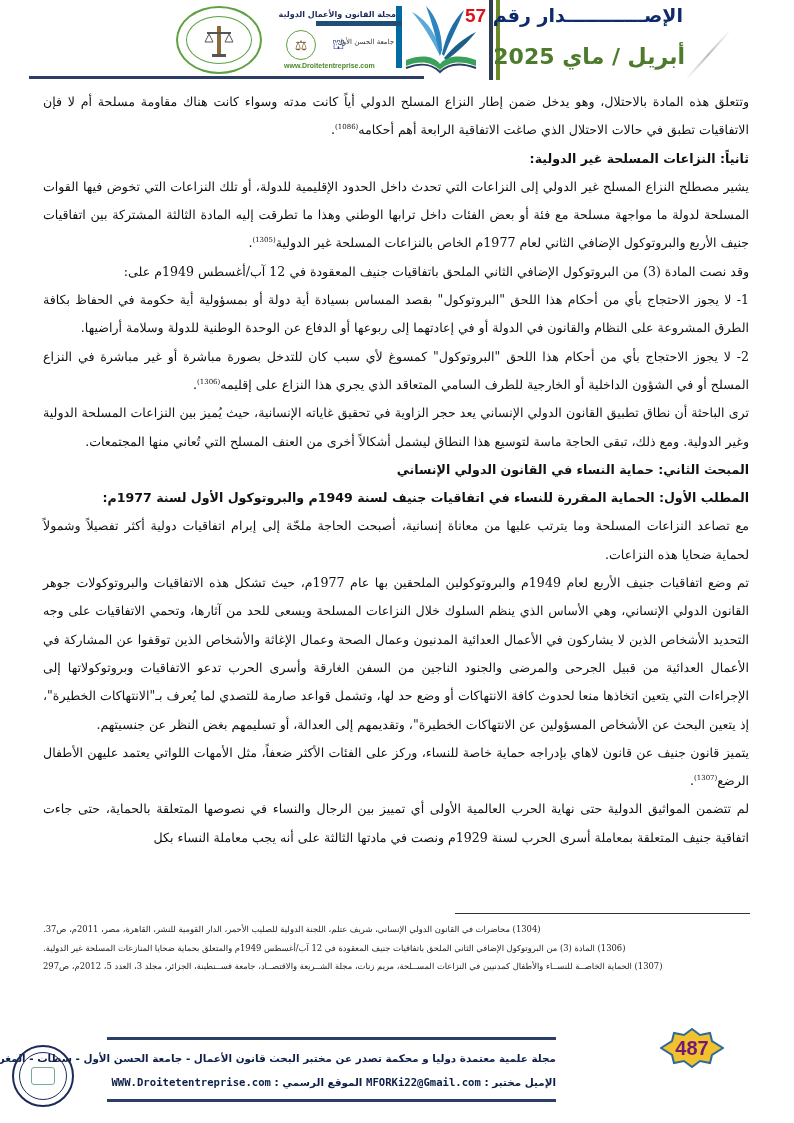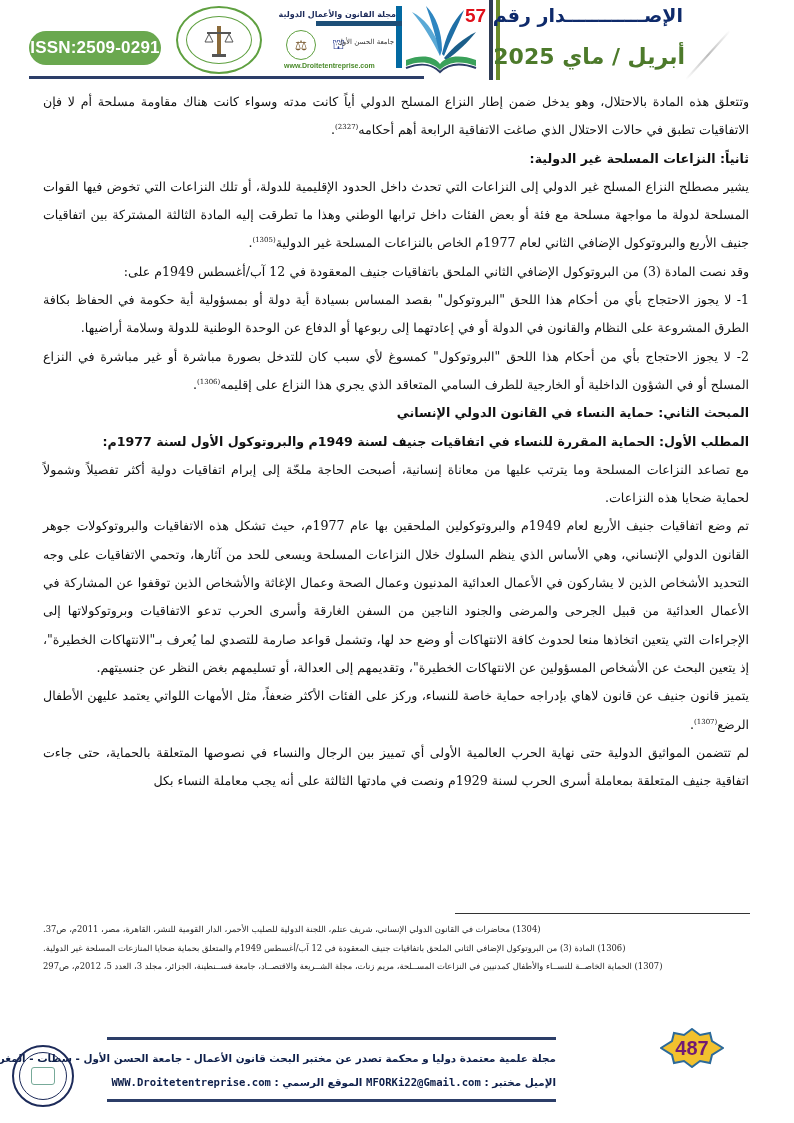--- a/index.html
+++ b/index.html
@@ -83,21 +83,20 @@
   .stamp {
     position: absolute; left: 12px; top: 1045px; width: 62px; height: 62px; border: 2px solid #1d2b5a; border-radius: 50%;
   }
   .stamp::before { content: ""; position: absolute; inset: 5px; border: 1px solid #1d2b5a; border-radius: 50%; }
   .stamp-inner { position: absolute; left: 17px; top: 20px; width: 24px; height: 18px; border: 1px solid #7a9; border-radius: 3px; }
 </style>
 </head>
 <body>
 
 <div class="header">
-  <div class="issn-badge">ISSN:2509-0291</div>
 
   <div class="seal-lab">
     <svg width="40" height="40" viewBox="0 0 40 40">
       <rect x="18" y="6" width="4" height="28" fill="#8a6a3a"></rect>
       <rect x="8" y="12" width="24" height="2" fill="#555"></rect>
       <path d="M6 22 L10 14 L14 22 Z" fill="none" stroke="#555"></path>
       <path d="M26 22 L30 14 L34 22 Z" fill="none" stroke="#555"></path>
       <rect x="13" y="34" width="14" height="3" fill="#555"></rect>
     </svg>
   </div>
@@ -126,26 +125,27 @@
   <div class="issue-line">
     <span>الإصــــــــــــدار رقم</span>
     <span class="issue-num">57</span>
   </div>
   <div class="date-line">أبريل / ماي 2025</div>
   <div class="diag-line"></div>
   <div class="header-rule"></div>
 </div>
 
 <div class="content">
-  <p><span>وتتعلق هذه المادة بالاحتلال، وهو يدخل ضمن إطار النزاع المسلح الدولي أياً كانت مدته وسواء كانت هناك مقاومة مسلحة أم لا فإن الاتفاقيات تطبق في حالات الاحتلال الذي صاغت الاتفاقية الرابعة أهم أحكامه</span><sup>(2327)</sup><span>.</span></p>
+  <p><span>وتتعلق هذه المادة بالاحتلال، وهو يدخل ضمن إطار النزاع المسلح الدولي أياً كانت مدته وسواء كانت هناك مقاومة مسلحة أم لا فإن الاتفاقيات تطبق في حالات الاحتلال الذي صاغت الاتفاقية الرابعة أهم أحكامه</span><sup>(1086)</sup><span>.</span></p>
   <p class="h">ثانياً: النزاعات المسلحة غير الدولية:</p>
   <p><span>يشير مصطلح النزاع المسلح غير الدولي إلى النزاعات التي تحدث داخل الحدود الإقليمية للدولة، أو تلك النزاعات التي تخوض فيها القوات المسلحة لدولة ما مواجهة مسلحة مع فئة أو بعض الفئات داخل ترابها الوطني وهذا ما تطرقت إليه المادة الثالثة المشتركة بين اتفاقيات جنيف الأربع والبروتوكول الإضافي الثاني لعام 1977م الخاص بالنزاعات المسلحة غير الدولية</span><sup>(1305)</sup><span>.</span></p>
   <p>وقد نصت المادة (3) من البروتوكول الإضافي الثاني الملحق باتفاقيات جنيف المعقودة في 12 آب/أغسطس 1949م على:</p>
   <p>1- لا يجوز الاحتجاج بأي من أحكام هذا اللحق "البروتوكول" بقصد المساس بسيادة أية دولة أو بمسؤولية أية حكومة في الحفاظ بكافة الطرق المشروعة على النظام والقانون في الدولة أو في إعادتهما إلى ربوعها أو الدفاع عن الوحدة الوطنية للدولة وسلامة أراضيها.</p>
   <p><span>2- لا يجوز الاحتجاج بأي من أحكام هذا اللحق "البروتوكول" كمسوغ لأي سبب كان للتدخل بصورة مباشرة أو غير مباشرة في النزاع المسلح أو في الشؤون الداخلية أو الخارجية للطرف السامي المتعاقد الذي يجري هذا النزاع على إقليمه</span><sup>(1306)</sup><span>.</span></p>
+  <p>ترى الباحثة أن نطاق تطبيق القانون الدولي الإنساني يعد حجر الزاوية في تحقيق غاياته الإنسانية، حيث يُميز بين النزاعات المسلحة الدولية وغير الدولية. ومع ذلك، تبقى الحاجة ماسة لتوسيع هذا النطاق ليشمل أشكالاً أخرى من العنف المسلح التي تُعاني منها المجتمعات.</p>
   <p class="h">المبحث الثاني: حماية النساء في القانون الدولي الإنساني</p>
   <p class="h">المطلب الأول: الحماية المقررة للنساء في اتفاقيات جنيف لسنة 1949م والبروتوكول الأول لسنة 1977م:</p>
   <p>مع تصاعد النزاعات المسلحة وما يترتب عليها من معاناة إنسانية، أصبحت الحاجة ملحّة إلى إبرام اتفاقيات دولية أكثر تفصيلاً وشمولاً لحماية ضحايا هذه النزاعات.</p>
   <p>تم وضع اتفاقيات جنيف الأربع لعام 1949م والبروتوكولين الملحقين بها عام 1977م، حيث تشكل هذه الاتفاقيات والبروتوكولات جوهر القانون الدولي الإنساني، وهي الأساس الذي ينظم السلوك خلال النزاعات المسلحة ويسعى للحد من آثارها، وتحمي الاتفاقيات على وجه التحديد الأشخاص الذين لا يشاركون في الأعمال العدائية المدنيون وعمال الصحة وعمال الإغاثة والأشخاص الذين توقفوا عن المشاركة في الأعمال العدائية من قبيل الجرحى والمرضى والجنود الناجين من السفن الغارقة وأسرى الحرب تدعو الاتفاقيات وبروتوكولاتها إلى الإجراءات التي يتعين اتخاذها منعا لحدوث كافة الانتهاكات أو وضع حد لها، وتشمل قواعد صارمة للتصدي لما يُعرف بـ"الانتهاكات الخطيرة"، إذ يتعين البحث عن الأشخاص المسؤولين عن الانتهاكات الخطيرة"، وتقديمهم إلى العدالة، أو تسليمهم بغض النظر عن جنسيتهم.</p>
   <p><span>يتميز قانون جنيف عن قانون لاهاي بإدراجه حماية خاصة للنساء، وركز على الفئات الأكثر ضعفاً، مثل الأمهات اللواتي يعتمد عليهن الأطفال الرضع</span><sup>(1307)</sup><span>.</span></p>
   <p>لم تتضمن المواثيق الدولية حتى نهاية الحرب العالمية الأولى أي تمييز بين الرجال والنساء في نصوصها المتعلقة بالحماية، حتى جاءت اتفاقية جنيف المتعلقة بمعاملة أسرى الحرب لسنة 1929م ونصت في مادتها الثالثة على أنه يجب معاملة النساء بكل</p>
 </div>
 
 <div class="fn-rule"></div>
 <div class="footnotes">

